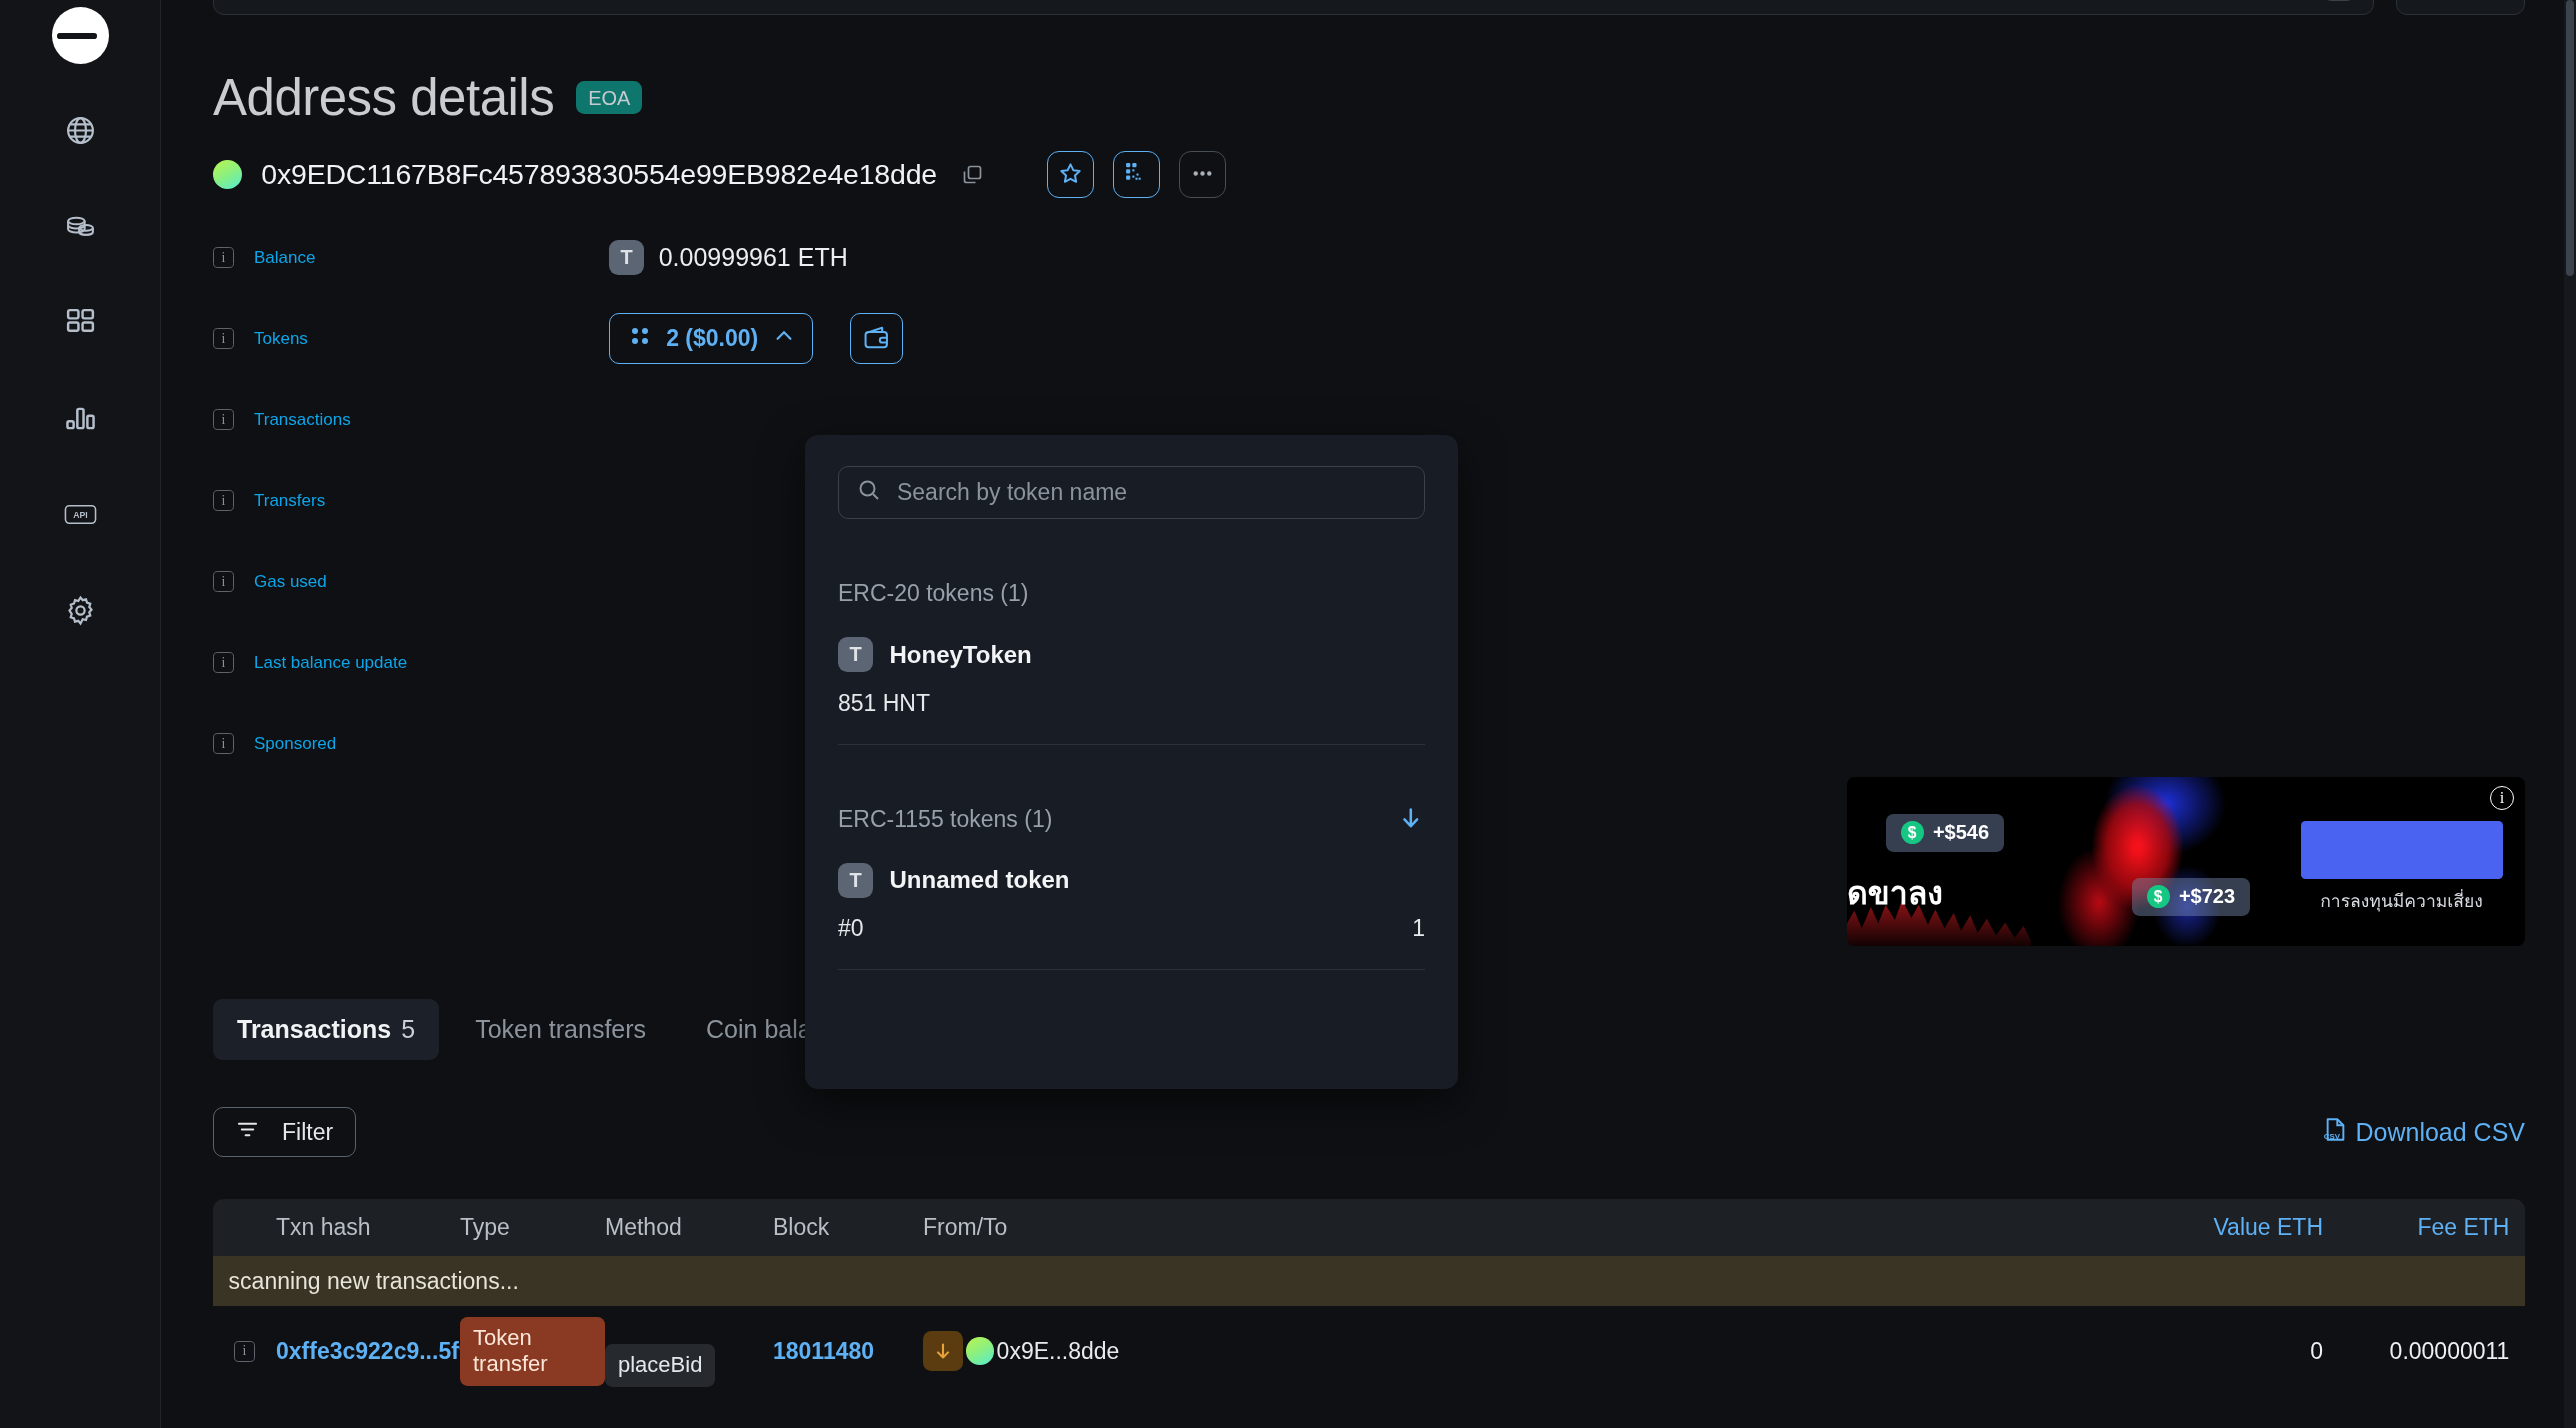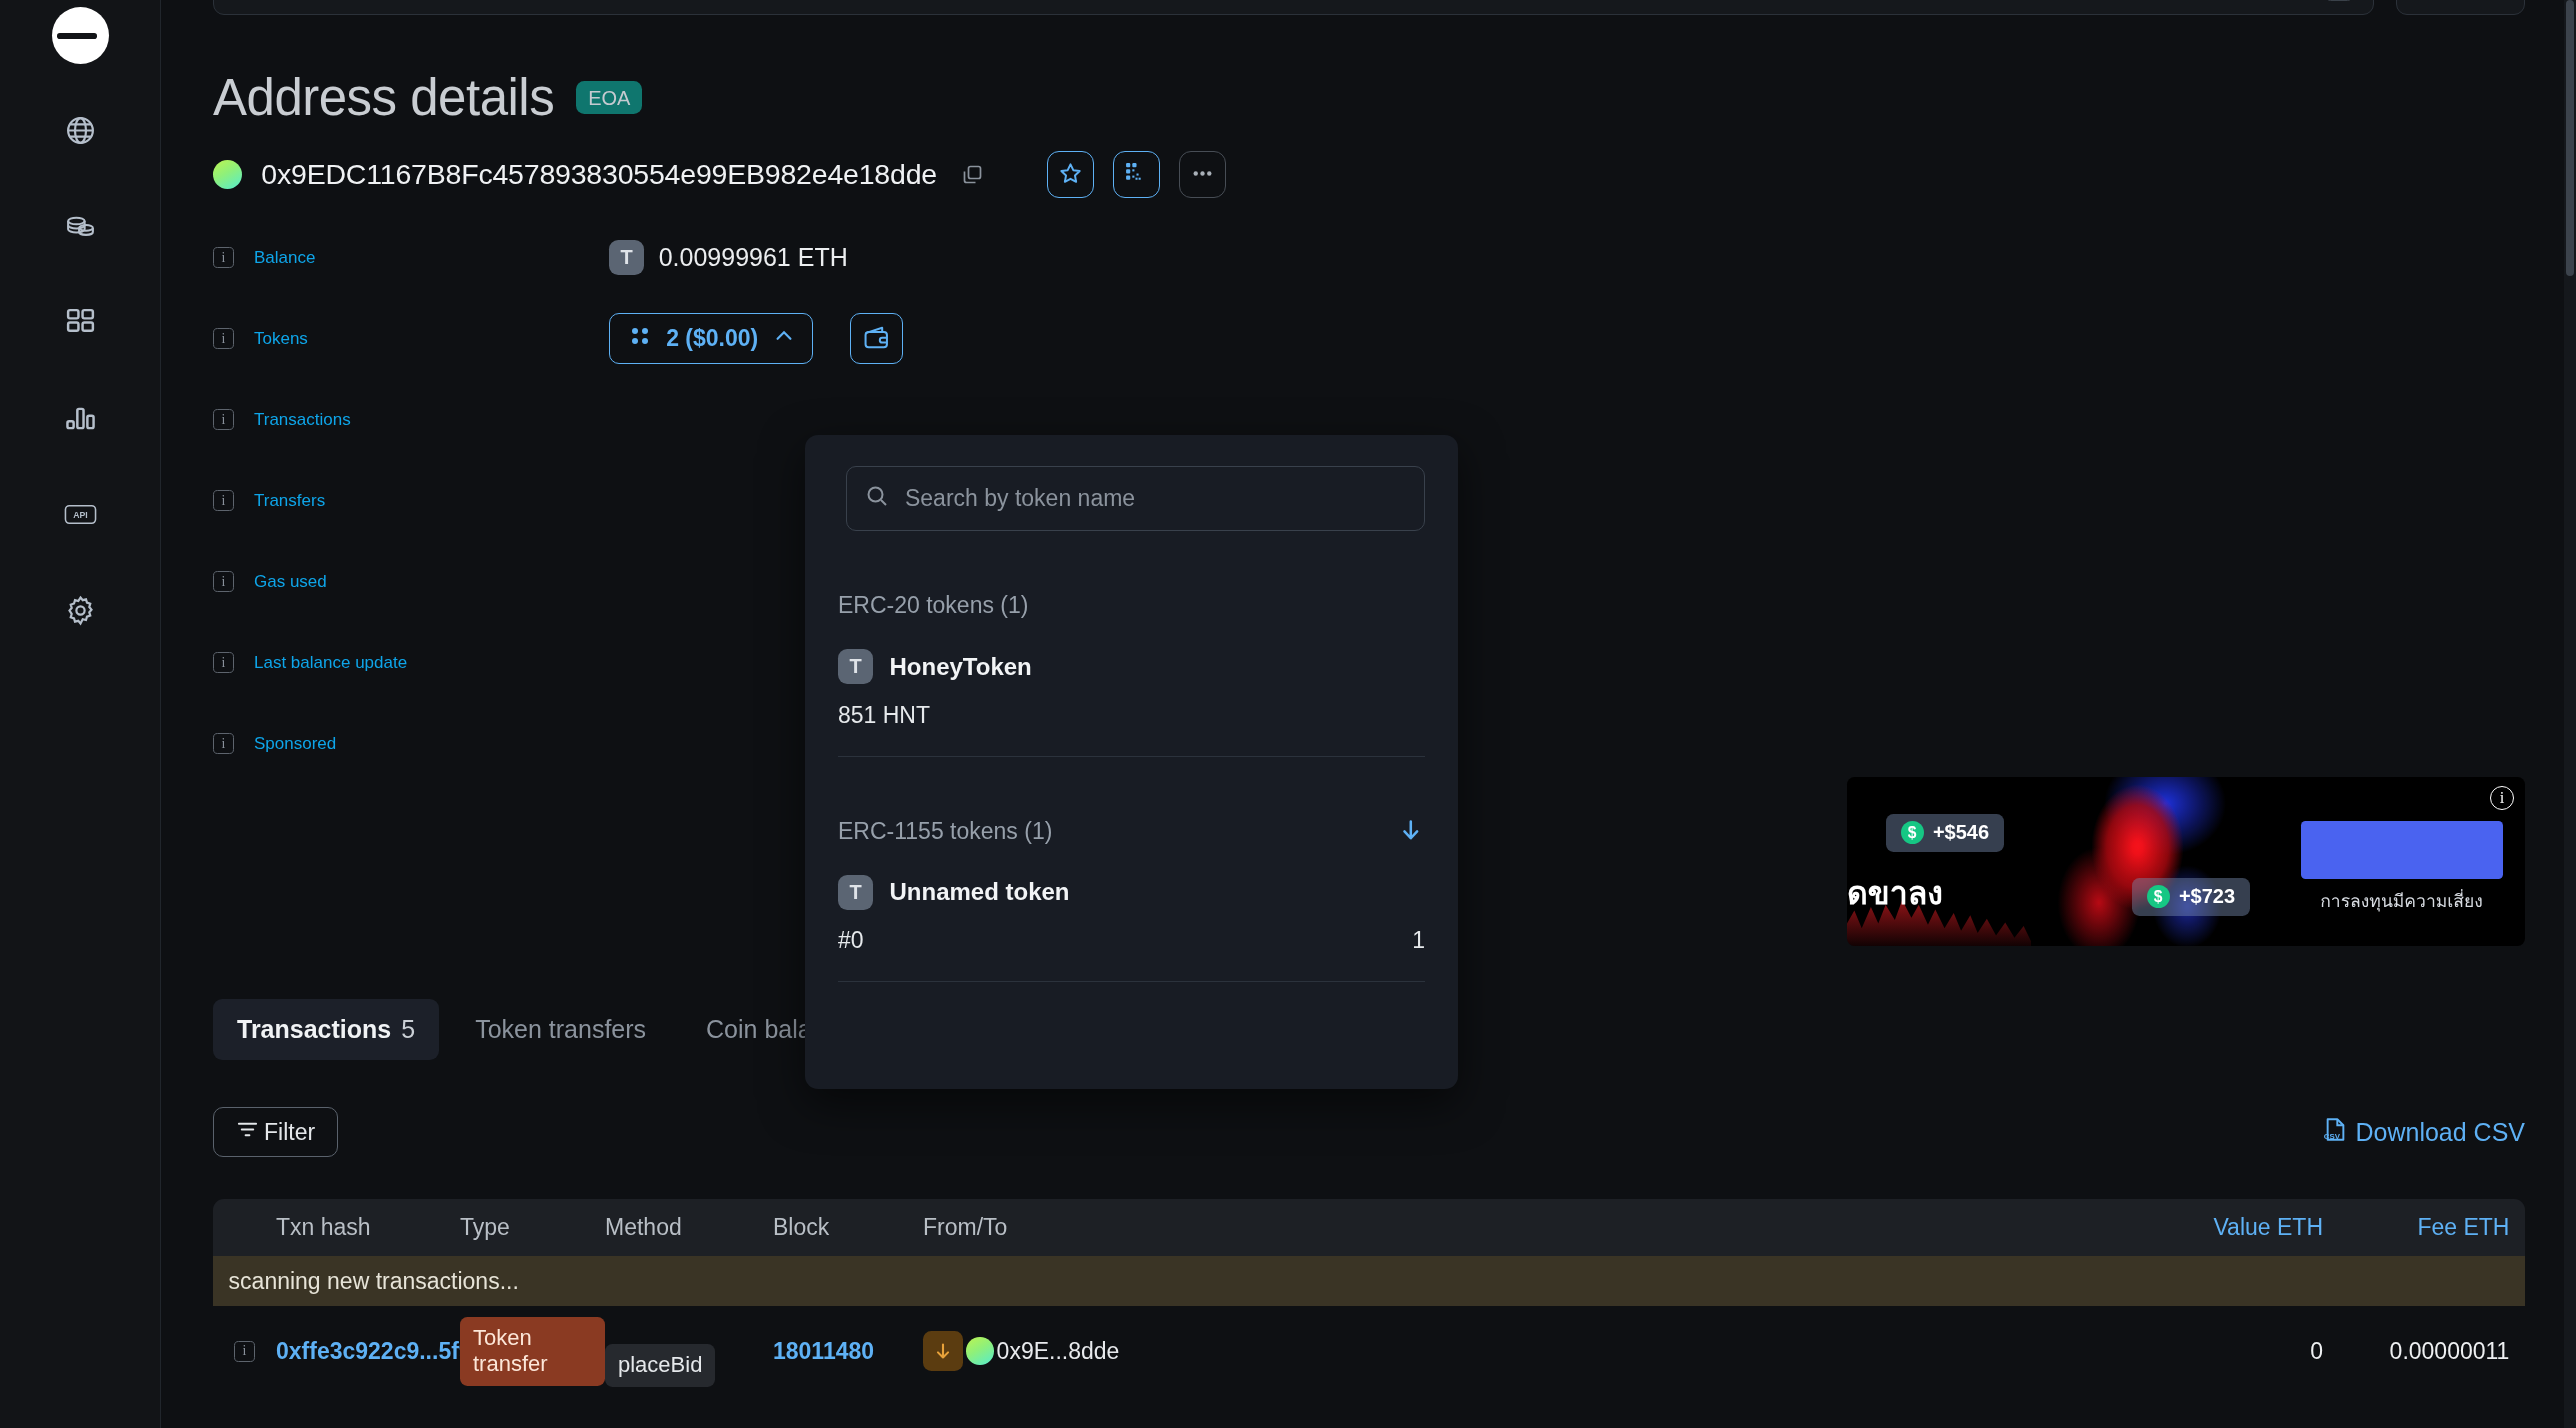--- a/index.html
+++ b/index.html
@@ -134,23 +134,23 @@
   .wallet-btn svg { width: 28.5px; height: 28.5px; }
 
   
   .token-dropdown {
     position: absolute; left: 644px; top: 435px; width: 653px; height: 654px;
     background: #181c24; border-radius: 13px;
     box-shadow: 0 14.7px 44px rgba(0,0,0,.55);
     padding: 31px 33px 0; z-index: 40;
   }
   .token-search {
-    height: 65px; border: 0.9px solid #39414c; border-radius: 10px;
+    height: 53px; border: 0.9px solid #39414c; border-radius: 10px;
     display: flex; align-items: center; gap: 15.6px; padding: 0 18.4px;
-    color: #8b939d; font-size: 23px; background: transparent; margin-left: 8px;
+    color: #8b939d; font-size: 23px; background: transparent;
   }
   .token-search svg { width: 24px; height: 24px; flex: 0 0 auto; }
   .group-head {
     display: flex; align-items: center; justify-content: space-between;
     margin-top: 61px; color: #97a0ab; font-size: 23px;
   }
   .dl-arrow { color: #5eb1f5; width: 27.6px; height: 27.6px; cursor: pointer; }
   .tok-item { margin-top: 30px; }
   .tok-item-head { display: flex; align-items: center; gap: 16.5px; }
   .tok-item-name { font-size: 24px; font-weight: 700; color: #f2f4f6; }
@@ -229,21 +229,21 @@
   .tab .cnt { font-weight: 400; color: #c4c9cf; }
   .tab.active .cnt { color: #cbd0d6; }
 
   
   .filter-row {
     position: absolute; left: 52px; right: 51px; top: 1107px;
     display: flex; align-items: center; justify-content: space-between;
   }
   .filter-btn {
     height: 50px; padding: 0 22px; border: 0.9px solid #5a626c; border-radius: 10px;
-    display: flex; align-items: center; gap: 5px;
+    display: flex; align-items: center; gap: 23px;
     color: #e4e7ea; font-size: 23px; background: transparent; cursor: pointer;
   }
   .filter-btn svg { width: 23px; height: 23px; }
   .csv-link {
     display: flex; align-items: center; gap: 5px;
     color: #5eb1f5; font-size: 25px; cursor: pointer;
   }
   .csv-link svg { width: 29px; height: 29px; }
 
   

